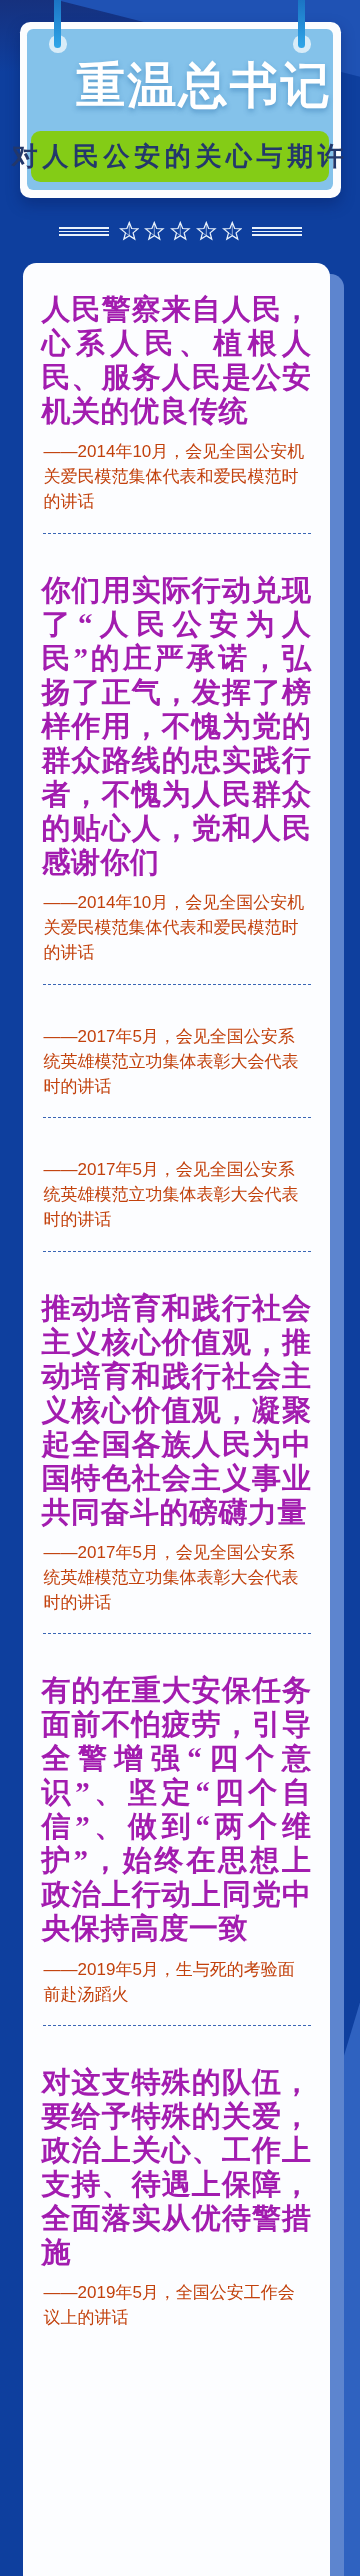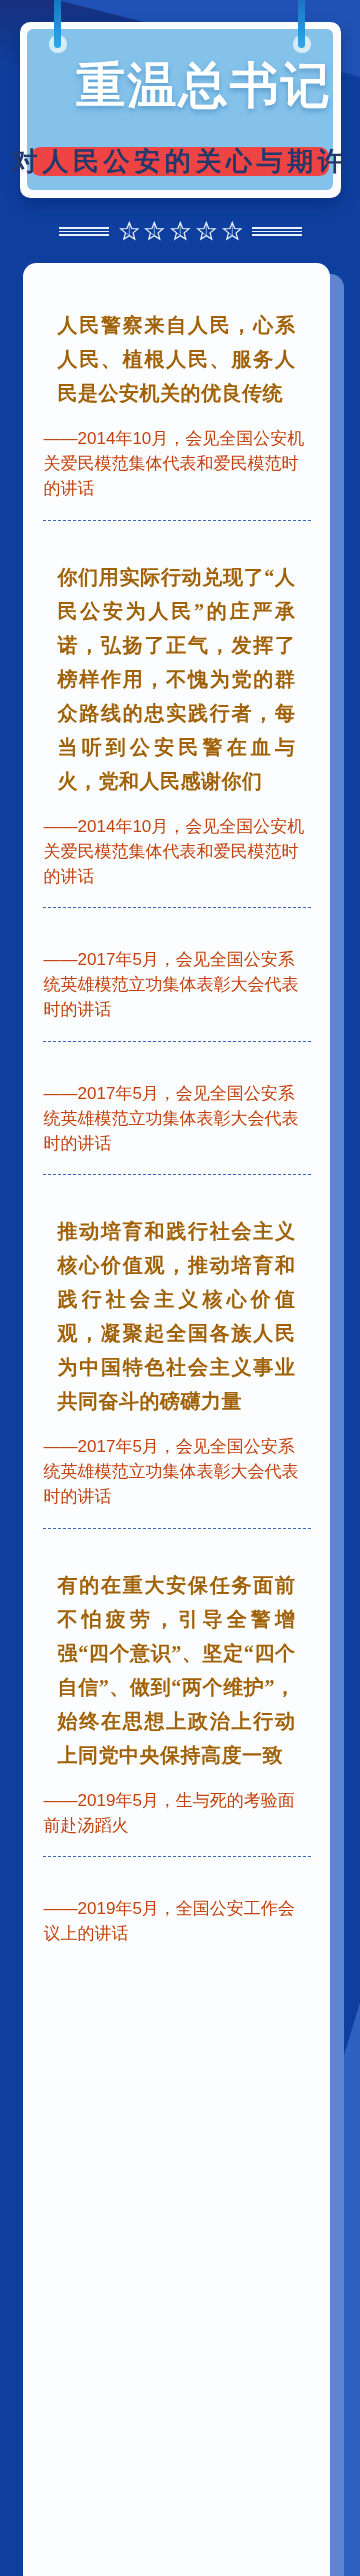--- a/index.html
+++ b/index.html
@@ -44,22 +44,22 @@
     background:#84c2ea;border-radius:6.2px;
   }
   .sign-title{
     margin:24px 0 0 0;text-align:center;
     font-size:49px;font-weight:900;letter-spacing:2.1px;color:#ffffff;
     font-family:"Liberation Sans","DejaVu Sans",sans-serif;
     text-shadow:0 3.1px 5.2px rgba(40,110,170,.45);
     padding-left:48px;
   }
   .sign-pill{
-    position:absolute;left:4.1px;right:4.1px;top:118px;height:29px;
-    background:#ef4444;border-radius:9.3px;
+    position:absolute;left:4.1px;right:4.1px;top:102px;height:51px;
+    background:#84cc16;border-radius:9.3px;
     display:flex;align-items:center;justify-content:center;
   }
   .sign-pill span{
     font-family:"Liberation Serif","DejaVu Serif",serif;
     font-size:26px;font-weight:700;letter-spacing:4.6px;color:#23386b;
     white-space:nowrap;
   }
   
   .star-divider{
     position:absolute;left:0;top:218px;width:361px;height:27px;
@@ -73,23 +73,23 @@
   .shadow-card{
     position:absolute;left:33px;top:274px;width:311px;height:2742px;
     background:#5d85cf;border-radius:13.4px;z-index:1;
   }
   .card{
     position:absolute;left:23px;top:263px;width:307px;height:2742px;
     background:#fcfdff;border-radius:13.4px;z-index:2;
     box-sizing:border-box;padding:29px 18.5px 18.5px 18.5px;overflow:hidden;
   }
   .q{
-    margin:16px;
+    margin:0;
     font-family:"Liberation Serif","DejaVu Serif",serif;
-    font-weight:700;font-size:20px;line-height:34px;color:#a16207;
+    font-weight:700;font-size:29px;line-height:34px;color:#a21caf;
     text-align:justify;letter-spacing:0.5px;
   }
   .src{
     margin:11.3px 0 0 2.1px;
     font-size:17px;line-height:25px;font-weight:400;color:#c2410c;
   }
   .sep{
     border:none;border-top:1.5px dashed #3a66b5;
     margin:18.5px 1px 39px 1px;height:0;
   }
@@ -155,21 +155,21 @@
 
   <div class="card">
 
     <section class="quote">
       <p class="q">人民警察来自人民，心系人民、植根人民、服务人民是公安机关的优良传统</p>
       <p class="src">——2014年10月，会见全国公安机关爱民模范集体代表和爱民模范时的讲话</p>
     </section>
     <hr class="sep">
 
     <section class="quote">
-      <p class="q">你们用实际行动兑现了“人民公安为人民”的庄严承诺，弘扬了正气，发挥了榜样作用，不愧为党的群众路线的忠实践行者，每当听到公安民警在血与火，党和人民感谢你们</p>
+      <p class="q">你们用实际行动兑现了“人民公安为人民”的庄严承诺，弘扬了正气，发挥了榜样作用，不愧为党的群众路线的忠实践行者，不愧为人民群众的贴心人，党和人民感谢你们</p>
       <p class="src">——2014年10月，会见全国公安机关爱民模范集体代表和爱民模范时的讲话</p>
     </section>
     <hr class="sep">
 
     <section class="quote">
       <p class="src">——2017年5月，会见全国公安系统英雄模范立功集体表彰大会代表时的讲话</p>
     </section>
     <hr class="sep">
 
     <section class="quote">
@@ -183,19 +183,20 @@
     </section>
     <hr class="sep">
 
     <section class="quote">
       <p class="q">有的在重大安保任务面前不怕疲劳，引导全警增强“四个意识”、坚定“四个自信”、做到“两个维护”，始终在思想上政治上行动上同党中央保持高度一致</p>
       <p class="src">——2019年5月，生与死的考验面前赴汤蹈火</p>
     </section>
     <hr class="sep">
 
     <section class="quote">
+      <p class="q">对这支特殊的队伍，要给予特殊的关爱，政治上关心、工作上支持、待遇上保障，全面落实从优待警措施</p>
       <p class="src">——2019年5月，全国公安工作会议上的讲话</p>
     </section>
 
   </div>
 
 </div>
 
 
 </body></html>

